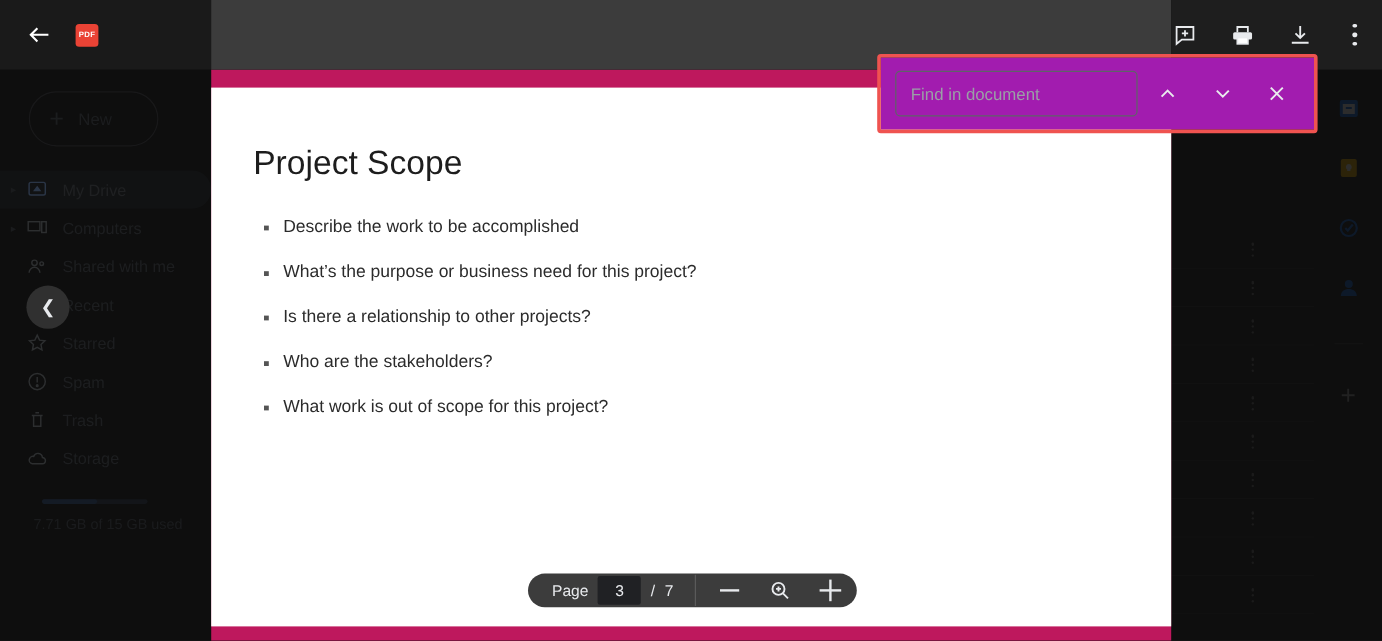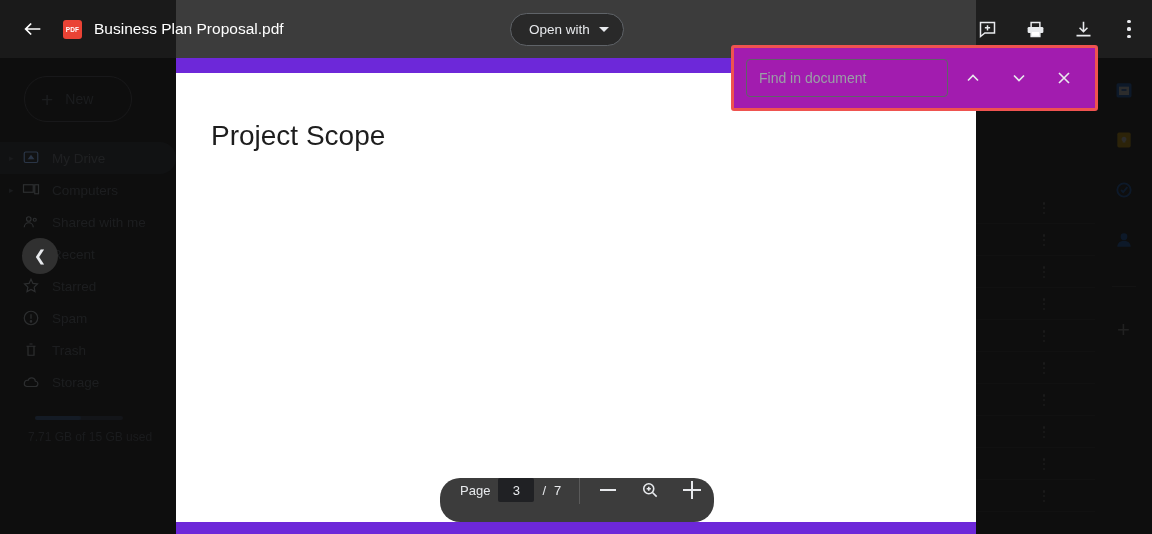--- a/index.html
+++ b/index.html
@@ -137,21 +137,21 @@
     background: transparent; color: #e8eaed; font-size: 14px;
     padding: 0 12px; outline: none; font-family: "Liberation Sans", sans-serif;
   }
   .find-input::placeholder { color: #9aa0a6; }
   .find-btn { width: 44px; height: 44px; display: flex; align-items: center; justify-content: center; color: #e8eaed; }
   .find-btn svg { width: 20px; height: 20px; display: block; }
 
   
   .preview-body {
     position: absolute; left: 176px; top: 58px; width: 800px; height: 476px;
-    background: #6d28d9; z-index: 9;
+    background: #be185d; z-index: 9;
   }
   .pdf-page {
     position: absolute; left: 0; top: 15px; width: 800px; height: 449px;
     background: #fff; overflow: hidden;
   }
   .pdf-title {
     position: absolute; left: 35px; top: 47px;
     font-size: 28px; color: #1d1d1d; font-weight: 400;
     font-family: "Liberation Sans", sans-serif;
   }
@@ -160,23 +160,23 @@
     position: relative; padding-left: 18px; margin-bottom: 20px;
     font-size: 14.6px; color: #2b2b2b; line-height: 1.2;
   }
   .pdf-list li::before {
     content: ""; position: absolute; left: 2px; top: 7px;
     width: 4px; height: 4px; background: #555;
   }
 
   
   .page-toolbar {
-    position: absolute; left: 264px; top: 420px; width: 274px; height: 44px;
+    position: absolute; left: 264px; top: 420px; width: 274px; height: 28px;
     background: #3c3c3c; border-radius: 20px;
-    display: flex; align-items: flex-start; z-index: 12;
+    display: flex; align-items: center; z-index: 12;
   }
   .pt-left { display: flex; align-items: center; gap: 8px; padding-left: 20px; color: #e8eaed; font-size: 13px; }
   .page-num-box {
     width: 36px; height: 24px; background: #202124; border-radius: 2px;
     color: #e8eaed; font-size: 13px; display: flex; align-items: center; justify-content: center;
   }
   .pt-sep { width: 1px; height: 26px; background: #5a5a5a; margin-left: 18px; }
   .pt-right { display: flex; align-items: center; gap: 18px; padding-left: 16px; color: #e8eaed; }
   .pt-btn { width: 24px; height: 24px; display: flex; align-items: center; justify-content: center; }
   .pt-btn svg { width: 20px; height: 20px; display: block; }
@@ -392,20 +392,27 @@
       <div class="rail-div"></div>
       <span class="rail-plus">+</span>
     </div>
   </div>
 
   <div class="scrim"></div>
 
   <div class="preview-body">
     <div class="pdf-page">
       <div class="pdf-title">Project Scope</div>
+      <ul class="pdf-list">
+        <li>Describe the work to be accomplished</li>
+        <li>What’s the purpose or business need for this project?</li>
+        <li>Is there a relationship to other projects?</li>
+        <li>Who are the stakeholders?</li>
+        <li>What work is out of scope for this project?</li>
+      </ul>
     </div>
 
     <div class="page-toolbar">
       <div class="pt-left">
         <span>Page</span>
         <span class="page-num-box">3</span>
         <span>/</span>
         <span>7</span>
       </div>
       <div class="pt-sep"></div>
@@ -431,26 +438,21 @@
     <div class="hdr-bg-mid"></div>
     <div class="hdr-bg-right"></div>
 
     <div class="hdr-inner">
       <span class="back-arrow">
         <svg viewBox="0 0 24 24" fill="none" stroke="#ffffff" stroke-width="1.9">
             <path d="M20 12H4M10 6l-6 6 6 6"></path>
           </svg>
       </span>
       <span class="pdf-badge">PDF</span>
-      <span class="doc-title">Business Plan Proposal.pdf</span>
-
-      <div class="open-with">
-        <span>Open with</span>
-        <span class="ow-caret"></span>
-      </div>
+
 
       <div class="hdr-actions">
         <span class="hdr-ic">
           <svg viewBox="0 0 24 24" fill="none" stroke="#e8eaed" stroke-width="1.7">
               <path d="M4 4h16v12H9l-5 4z"></path>
               <path d="M12 7v6M9 10h6"></path>
             </svg>
         </span>
         <span class="hdr-ic">
           <svg viewBox="0 0 24 24" fill="none" stroke="#e8eaed" stroke-width="1.7">

